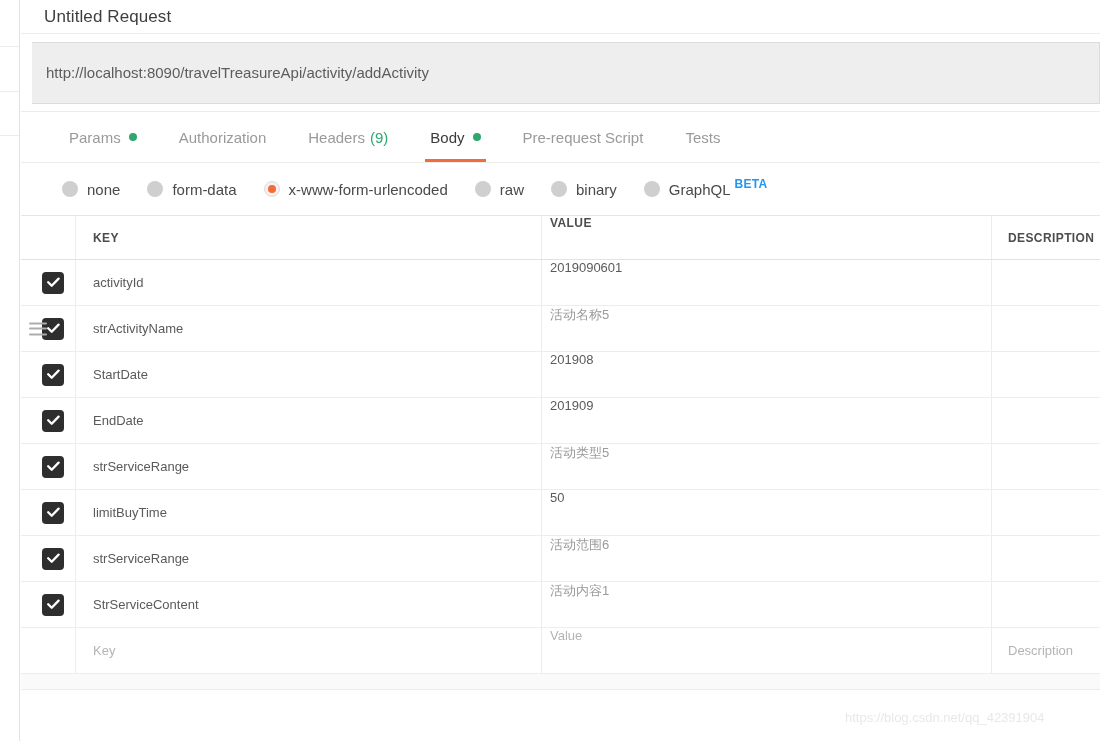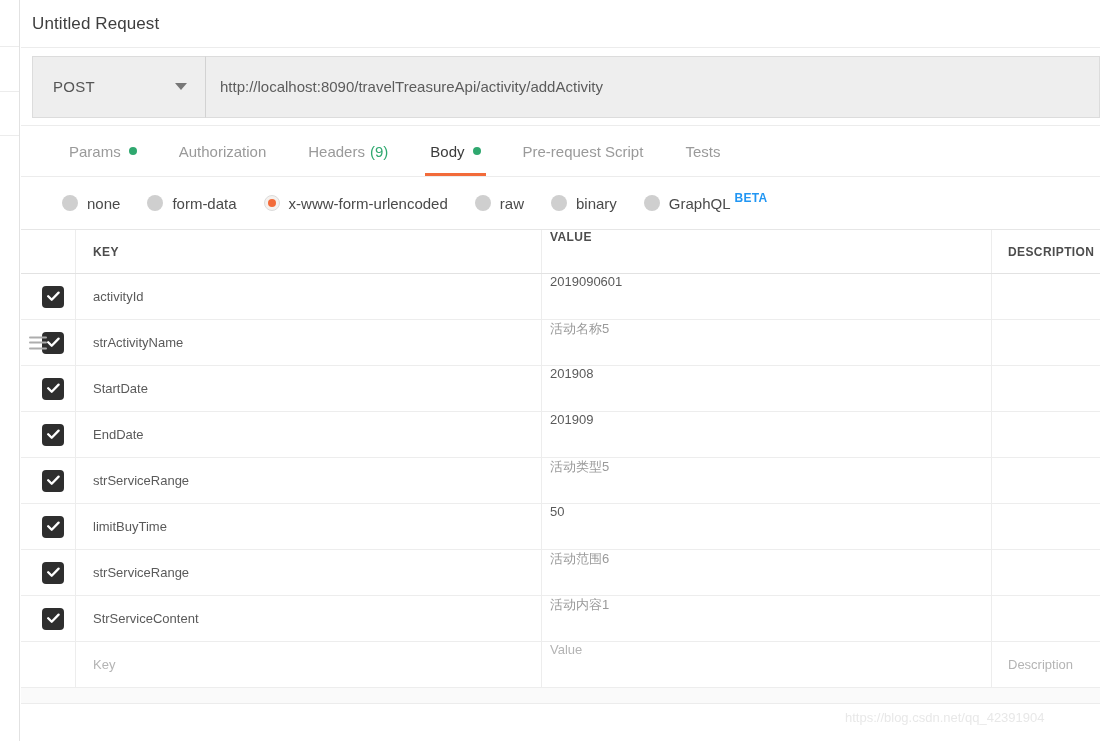--- a/index.html
+++ b/index.html
@@ -50,26 +50,26 @@
   .pane {
     position: absolute;
     left: 21px; top: 0;
     width: 1079px;
     height: 741px;
     background: #ffffff;
   }
 
   
   .title-row {
-    height: 48px;
+    height: 34px;
     border-bottom: 1px solid #ececec;
     box-sizing: border-box;
     display: flex;
     align-items: center;
-    padding-left: 11px;
+    padding-left: 23px;
   }
   .req-title {
     font-size: 17px;
     color: #3e3e3e;
     letter-spacing: .1px;
   }
 
   
   .url-row {
     height: 78px;
@@ -337,24 +337,20 @@
     <div class="strip-fill"></div>
   </div>
 
   <div class="pane">
 
     <div class="title-row">
       <span class="req-title">Untitled Request</span>
     </div>
 
     <div class="url-row">
-      <div class="method-box">
-        <span class="method-label">POST</span>
-        <span class="caret"></span>
-      </div>
       <div class="url-box">
         <span class="url-text">http://localhost:8090/travelTreasureApi/activity/addActivity</span>
       </div>
     </div>
 
     <div class="tabs-row" id="tabs-row">
         <div class="tab">
           <span>Params</span>
           <span class="dot"></span>
         </div>

